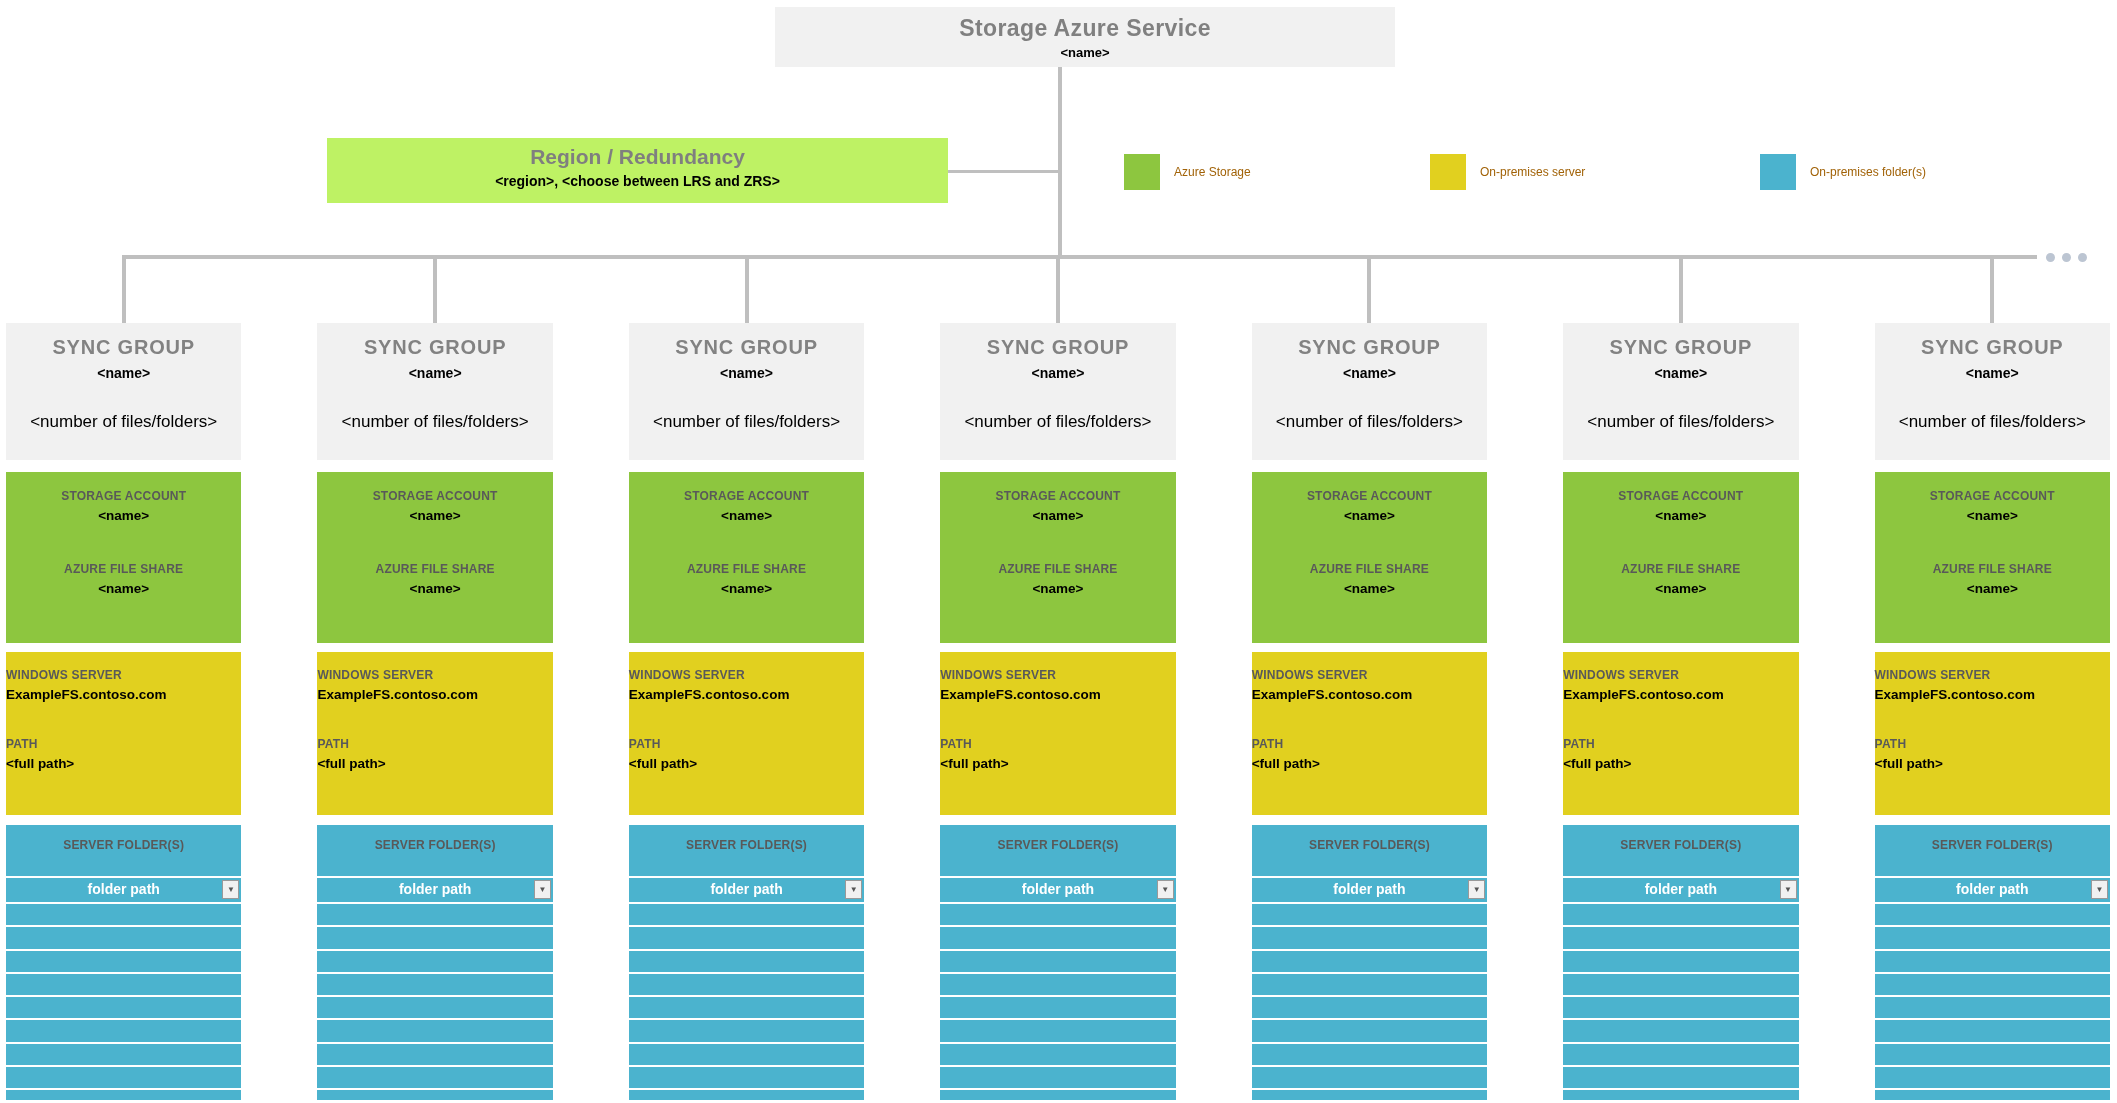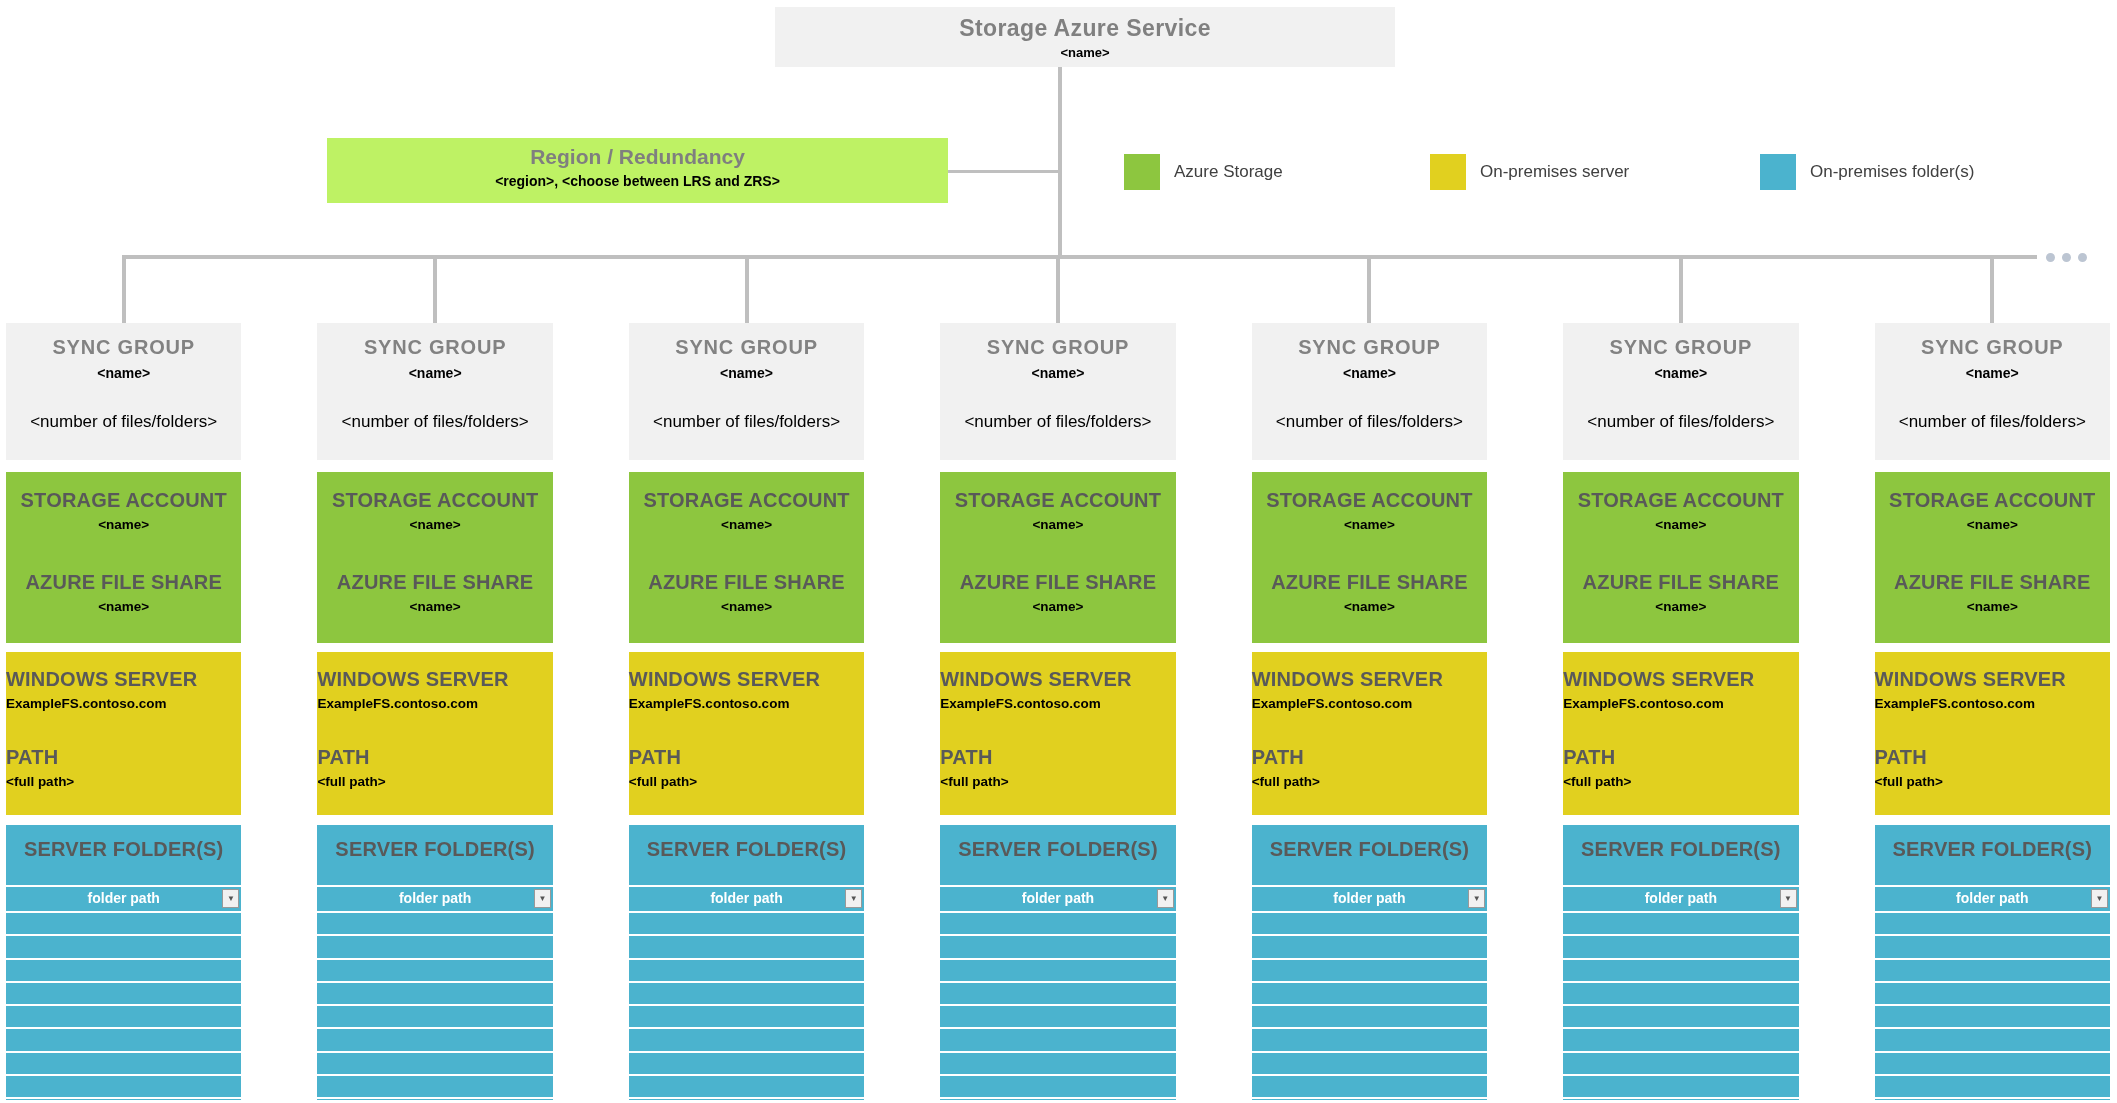--- a/index.html
+++ b/index.html
@@ -15,42 +15,42 @@
   .titlebox .t{padding-top:8px;font-size:23px;font-weight:bold;color:#808080;letter-spacing:.4px;}
   .titlebox .n{margin-top:3px;font-size:13px;font-weight:600;color:#000;}
 
   .regionbox{left:327px;top:138px;width:621px;height:65px;background:#bef264;text-align:center;}
   .regionbox .t{padding-top:7px;font-size:21px;font-weight:bold;color:#7F7F7F;}
   .regionbox .n{margin-top:4px;font-size:14px;font-weight:600;color:#000;}
 
   
   .legend-item{position:absolute;top:154px;display:flex;align-items:center;gap:14px;}
   .swatch{width:36px;height:36px;flex:0 0 36px;}
-  .legend-label{font-size:17px;color:#404040;white-space:nowrap;}
+  .legend-label{font-size:12px;color:#a16207;white-space:nowrap;}
 
   
   .line{position:absolute;background:#BFBFBF;}
   #v-main{left:1058px;top:67px;width:4px;height:188px;}
   #h-trunk{left:124px;top:255px;width:1913px;height:4px;}
   #h-region{left:948px;top:170px;width:112px;height:3px;}
   #dots{position:absolute;left:2046px;top:253px;display:flex;gap:7px;}
   #dots i{width:9px;height:9px;border-radius:50%;background:#BCC5D2;}
 
   
   #columns{position:absolute;left:6px;top:323px;width:2104px;height:777px;
     display:grid;grid-template-columns:repeat(7,1fr);column-gap:76px;}
   .column{position:relative;display:flex;flex-direction:column;}
   .stub{position:absolute;left:calc(50% - 2px);top:-68px;width:4px;height:68px;background:#BFBFBF;}
 
   .headbox{height:137px;background:#F1F1F1;text-align:center;margin-bottom:12px;}
   .headbox .t{padding-top:13px;font-size:20px;font-weight:bold;color:#828282;letter-spacing:.8px;}
   .headbox .n{margin-top:6px;font-size:14px;font-weight:bold;color:#000;}
   .headbox .c{margin-top:31px;font-size:17px;color:#000;}
 
-  .lbl{font-size:20px;font-weight:bold;color:#595959;letter-spacing:.2px;}
+  .lbl{font-size:12px;font-weight:bold;color:#595959;letter-spacing:.2px;}
   .val{margin-top:5px;font-size:13.5px;font-weight:bold;color:#000;}
   .mt-big{margin-top:39px;}
 
   .greenbox{height:171px;background:#8DC63F;text-align:center;margin-bottom:9px;}
   .greenbox .lbl.first{padding-top:17px;}
 
   .yellowbox{height:163px;background:#E1D01F;margin-bottom:10px;}
   .yellowbox .lbl.first{padding-top:16px;}
   .yellowbox .mt-big{margin-top:35px;}
 

